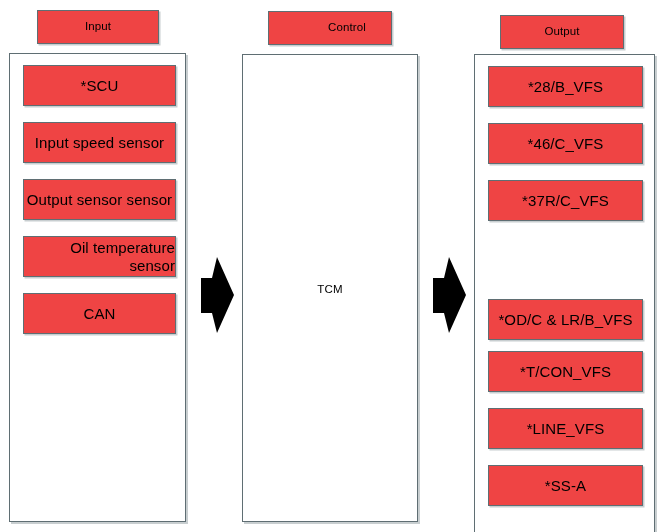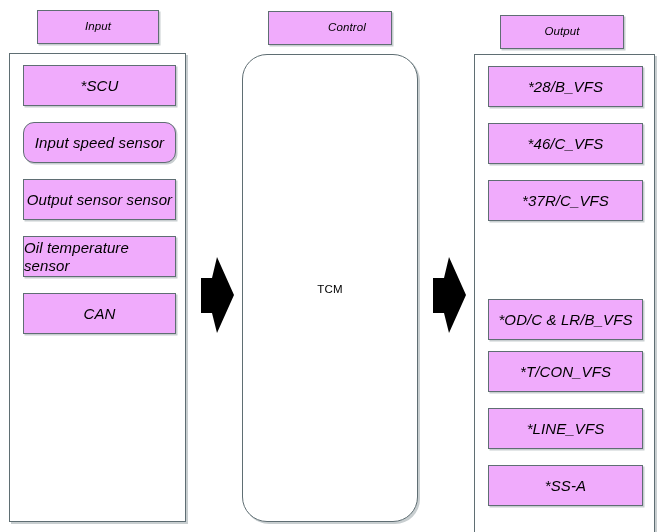--- a/index.html
+++ b/index.html
@@ -16,32 +16,31 @@
     width: 663px;
     height: 532px;
     background: #ffffff;
     overflow: hidden;
   }
 
   
   .box {
     position: absolute;
     box-sizing: border-box;
-    background: #f0abfc;
+    background: #ef4444;
     border: 1.5px solid #5f6e73;
     box-shadow: 1.5px 1.5px 0 0 #c8ced0;
     display: flex;
     align-items: center;
     justify-content: center;
-    text-align: left;
+    text-align: right;
     color: #000000;
     font-size: 11.5px;
     line-height: 1.2;
     letter-spacing: 0.1px;
-    font-style: italic;
   }
 
   .header-box {
     height: 34px;
   }
 
   .column-frame {
     background: #ffffff;
     border: 1.5px solid #5f6e73;
     box-shadow: 2px 2px 0 0 #c8ced0;
@@ -77,36 +76,36 @@
 <body>
 
 <div id="canvas">
 
   <div class="box header-box column-title" style="left:37px; top:10px; width:122px;">Input</div>
 
   <div class="column-frame" style="position:absolute; left:9px; top:53px; width:177px; height:469px; box-sizing:border-box;">
 
     <div class="box item-box" style="top:11px; width:153px;">*SCU</div>
 
-    <div class="box item-box" style="top:68px; width:153px;border-radius:11px;">Input speed sensor</div>
+    <div class="box item-box" style="top:68px; width:153px;">Input speed sensor</div>
 
     <div class="box item-box" style="top:125px; width:153px;">Output sensor sensor</div>
 
     <div class="box item-box" style="top:182px; width:153px;">Oil temperature sensor</div>
 
     <div class="box item-box" style="top:239px; width:153px;">CAN</div>
   </div>
 
   <svg class="arrow" style="left:199px; top:257px; width:36px; height:76px;" viewBox="0 0 36 76" xmlns="http://www.w3.org/2000/svg">
     <polygon points="18,0 35,38 18,76 13,56 2,56 2,21 13,21" fill="#000000"></polygon>
   </svg>
 
   <div class="box header-box column-title" style="left:268px; top:11px; width:124px;padding-left:34px;">Control</div>
 
-  <div class="column-frame" style="position:absolute; left:242px; top:54px; width:176px; height:468px; box-sizing:border-box;border-radius:25px;">
+  <div class="column-frame" style="position:absolute; left:242px; top:54px; width:176px; height:468px; box-sizing:border-box;">
     <div class="center-label" style="top:228px;">TCM</div>
   </div>
 
   <svg class="arrow" style="left:431px; top:257px; width:36px; height:76px;" viewBox="0 0 36 76" xmlns="http://www.w3.org/2000/svg">
     <polygon points="18,0 35,38 18,76 13,56 2,56 2,21 13,21" fill="#000000"></polygon>
   </svg>
 
   <div class="box header-box column-title" style="left:500px; top:15px; width:124px;">Output</div>
 
   <div class="column-frame" style="position:absolute; left:474px; top:54px; width:181px; height:508px; box-sizing:border-box;">

